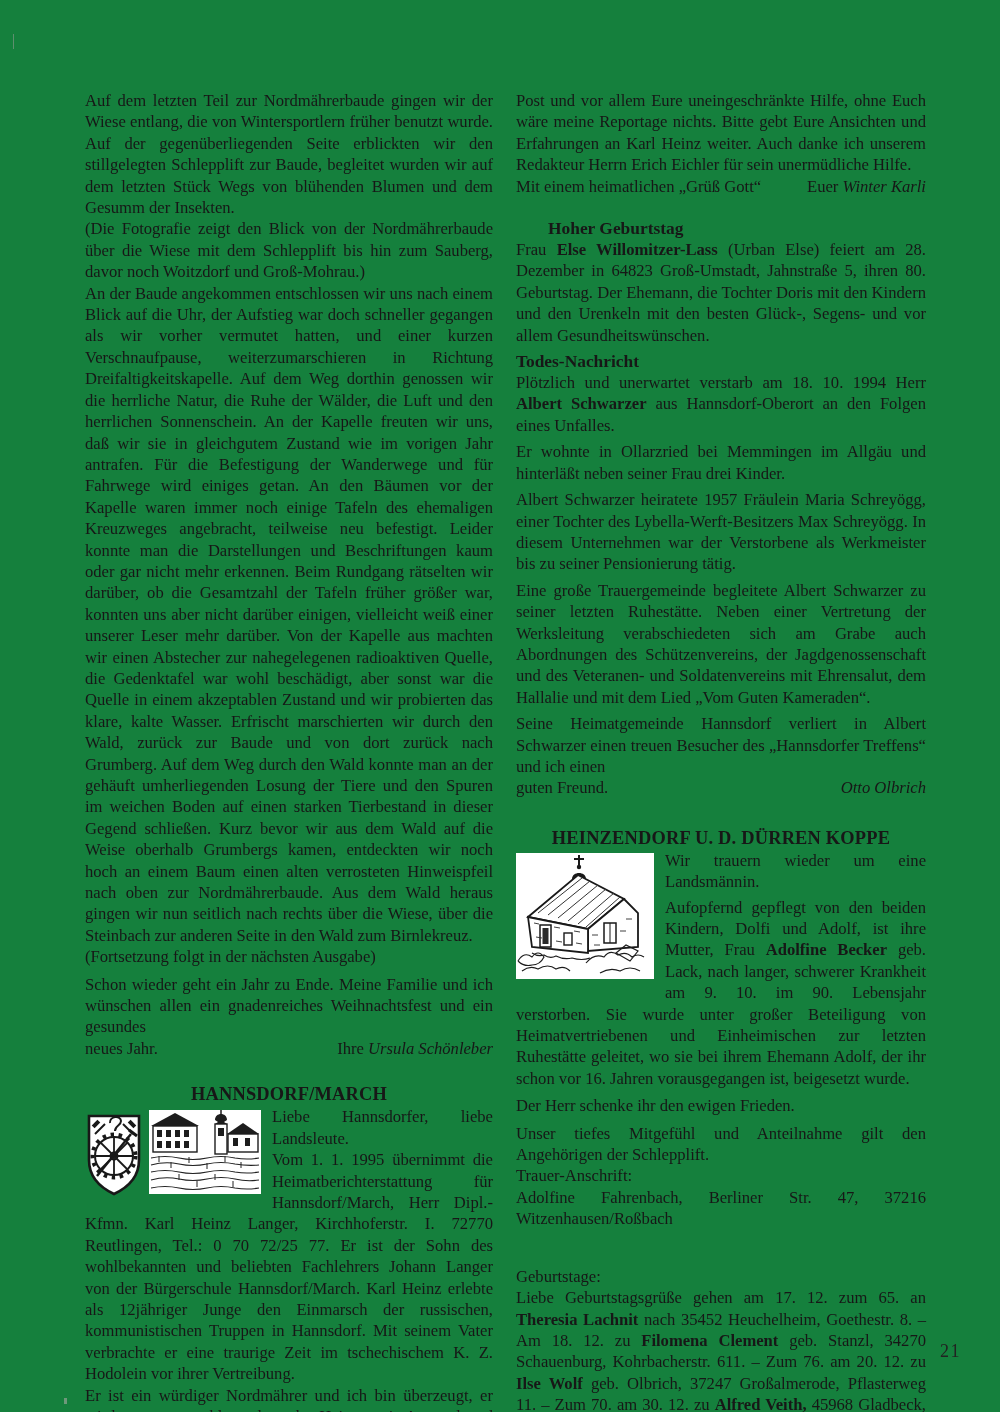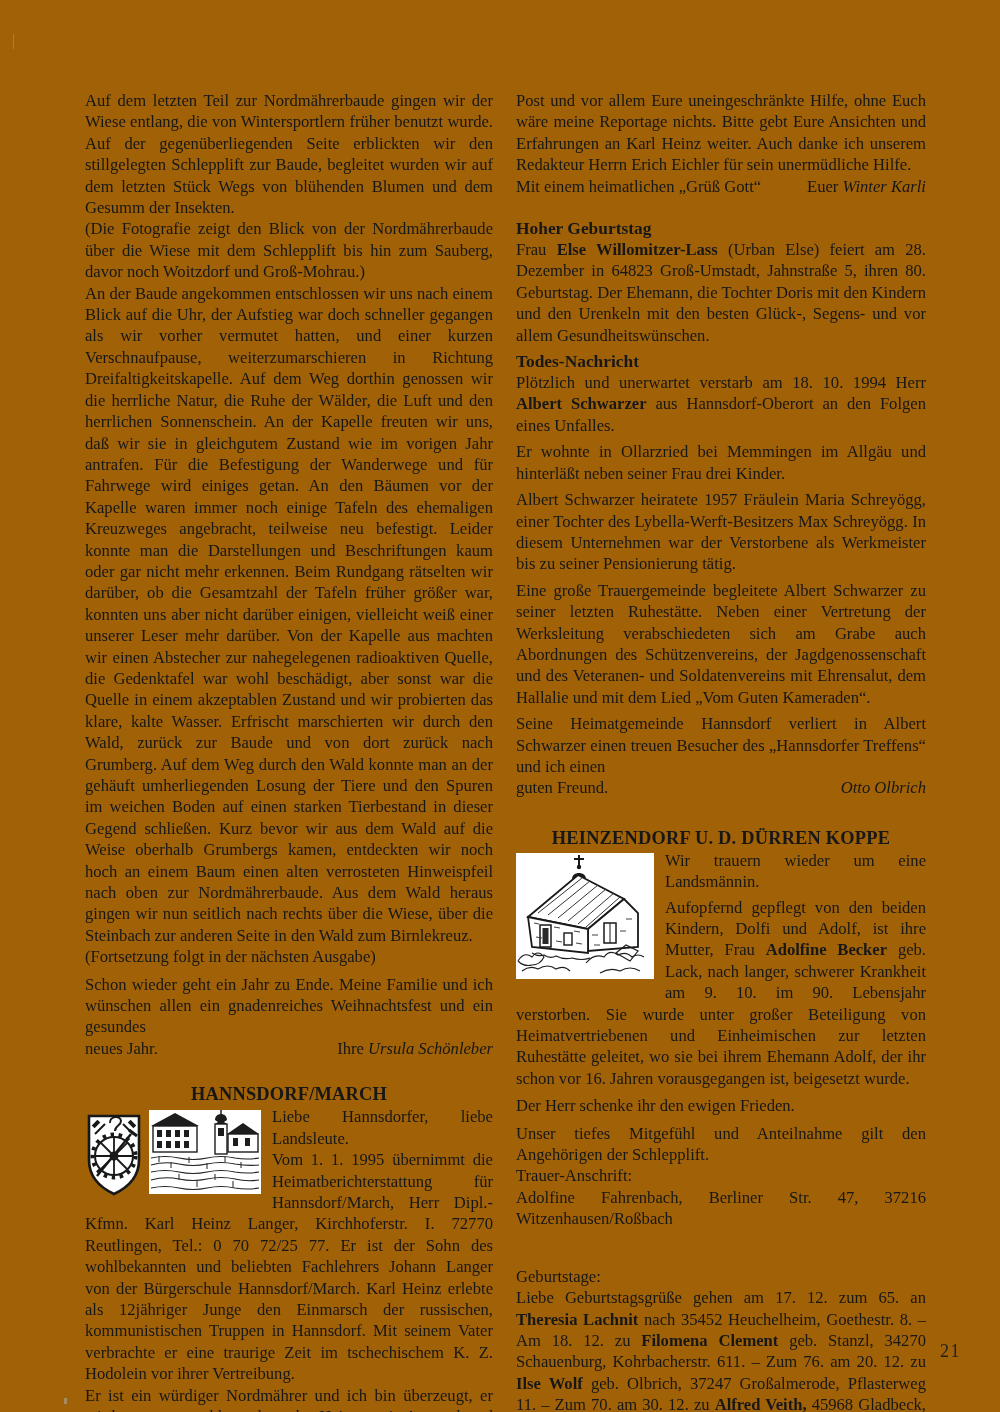--- a/index.html
+++ b/index.html
@@ -1,19 +1,19 @@
 <!DOCTYPE html>
 <html lang="de"><head>
 <meta charset="utf-8">
 <style>
   html,body{margin:0;padding:0;background:#e8e8e6;}
   .page{
     position:relative;
     width:1000px;height:1412px;
-    background:#a16207;
+    background:#15803d;
     overflow:hidden;
     color:#161616;
     font-family:"Liberation Serif","DejaVu Serif",serif;
   }
   .col{
     position:absolute;top:90px;
     font-size:16.6px;line-height:21.4px;
     text-align:justify;
     hyphens:auto;
     color:#171717;
@@ -129,21 +129,21 @@
       <p><span>Liebe Hannsdorfer, liebe Landsleute.</span></p>
       <p><span>Vom 1. 1. 1995 übernimmt die Heimatberichterstattung für Hannsdorf/March, Herr Dipl.-Kfmn. Karl Heinz Langer, Kirchhoferstr. I. 72770 Reutlingen, Tel.: 0 70 72/25 77. Er ist der Sohn des wohlbekannten und beliebten Fachlehrers Johann Langer von der Bürgerschule Hannsdorf/March. Karl Heinz erlebte als 12jähriger Junge den Einmarsch der russischen, kommunistischen Truppen in Hannsdorf. Mit seinem Vater verbrachte er eine traurige Zeit im tschechischem K. Z. Hodolein vor ihrer Vertreibung.</span></p>
       <p><span>Er ist ein würdiger Nordmährer und ich bin überzeugt, er wird unsere gestohlene deutsche Heimat mit Anstand und Würde vertreten.</span></p>
     </div>
   <div class="col col-right" id="col-right">
       <p><span>Post und vor allem Eure uneingeschränkte Hilfe, ohne Euch wäre meine Reportage nichts. Bitte gebt Eure Ansichten und Erfahrungen an Karl Heinz weiter. Auch danke ich unserem Redakteur Herrn Erich Eichler für sein unermüdliche Hilfe.</span></p>
       <div class="sigrow">
         <span><span>Mit einem heimatlichen „Grüß Gott“</span></span>
         <span class="right-part"><span>Euer </span><span class="i">Winter Karli</span></span>
       </div>
-      <div class="h-left" style="margin-top: 20px;">Hoher Geburtstag</div>
+      <div class="h-left" style="margin-top: 20px; margin-left: 32px;">Hoher Geburtstag</div>
       <p><span>Frau </span><span class="b">Else Willomitzer-Lass</span><span> (Urban Else) feiert am 28. Dezember in 64823 Groß-Umstadt, Jahnstraße 5, ihren 80. Geburtstag. Der Ehemann, die Tochter Doris mit den Kindern und den Urenkeln mit den besten Glück-, Segens- und vor allem Gesundheitswünschen.</span></p>
       <div class="h-left" style="margin-top: 4px;">Todes-Nachricht</div>
       <p><span>Plötzlich und unerwartet verstarb am 18. 10. 1994 Herr </span><span class="b">Albert Schwarzer</span><span> aus Hannsdorf-Oberort an den Folgen eines Unfalles.</span></p>
       <p style="margin-top: 5px;"><span>Er wohnte in Ollarzried bei Memmingen im Allgäu und hinterläßt neben seiner Frau drei Kinder.</span></p>
       <p style="margin-top: 5px;"><span>Albert Schwarzer heiratete 1957 Fräulein Maria Schreyögg, einer Tochter des Lybella-Werft-Besitzers Max Schreyögg. In diesem Unternehmen war der Verstorbene als Werkmeister bis zu seiner Pensionierung tätig.</span></p>
       <p style="margin-top: 5px;"><span>Eine große Trauergemeinde begleitete Albert Schwarzer zu seiner letzten Ruhestätte. Neben einer Vertretung der Werksleitung verabschiedeten sich am Grabe auch Abordnungen des Schützenvereins, der Jagdgenossenschaft und des Veteranen- und Soldatenvereins mit Ehrensalut, dem Hallalie und mit dem Lied „Vom Guten Kameraden“.</span></p>
       <p style="margin-top: 5px;"><span>Seine Heimatgemeinde Hannsdorf verliert in Albert Schwarzer einen treuen Besucher des „Hannsdorfer Treffens“ und ich einen</span></p>
       <div class="sigrow">
         <span><span>guten Freund.</span></span>
         <span class="right-part"><span class="i">Otto Olbrich</span></span>

